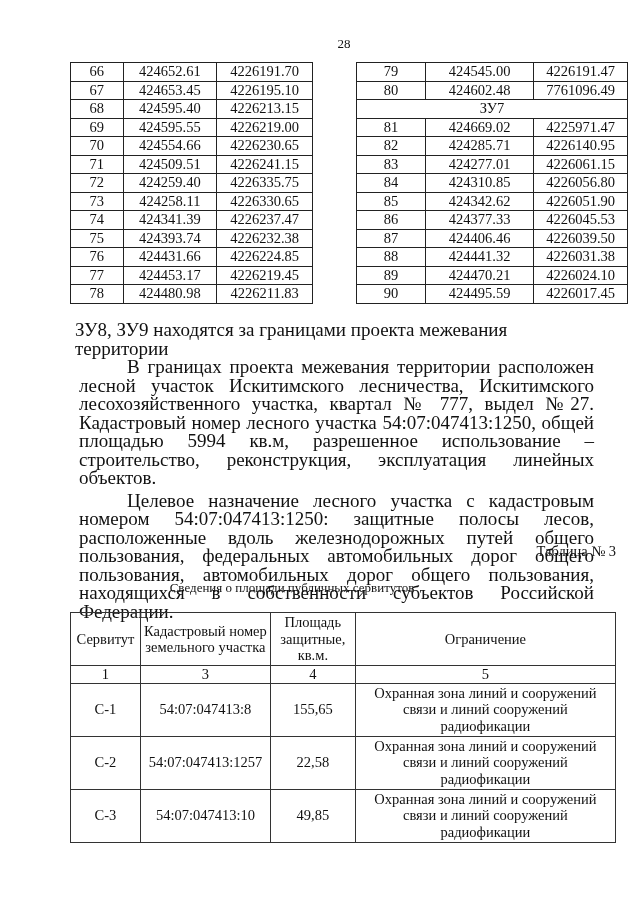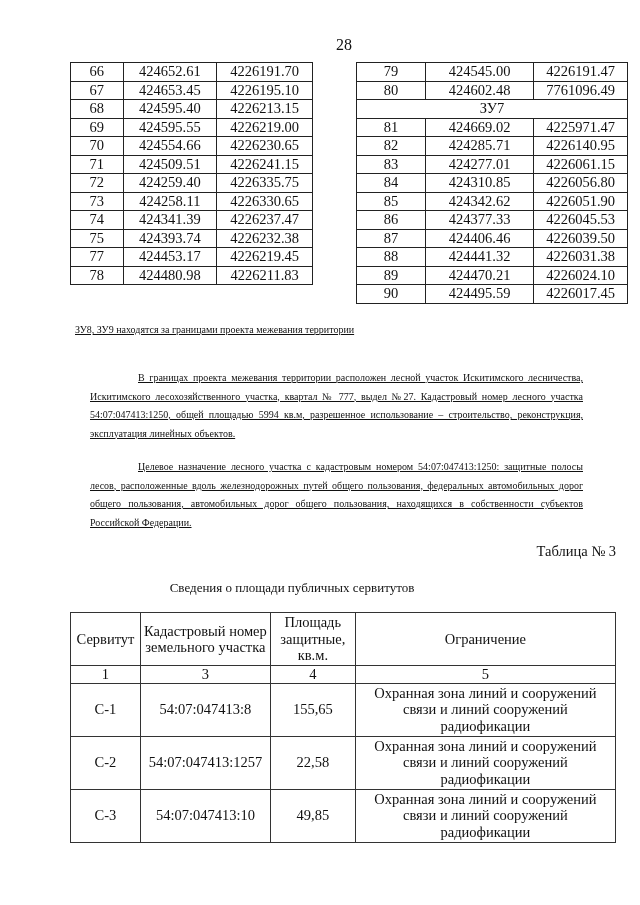--- a/index.html
+++ b/index.html
@@ -3,42 +3,42 @@
 <meta charset="utf-8">
 <style>
   html, body { margin: 0; padding: 0; background: #ffffff; }
   body {
     width: 640px; height: 905px; position: relative; overflow: hidden;
     font-family: "Liberation Serif", "DejaVu Serif", serif;
     color: #111111;
   }
   .page-number {
     position: absolute; left: 334px; top: 36px; width: 20px;
-    font-size: 16px; text-align: center;
+    font-size: 13px; text-align: center;
   }
   table.coords {
     position: absolute; top: 62px;
     border-collapse: collapse;
     font-size: 14.5px; line-height: 17.5px;
   }
   table.coords td {
     border: 1px solid #222;
     text-align: center; padding: 0; height: 17.5px;
   }
   #table-left { left: 70px; width: 243px; border: 1.5px solid #222; }
   #table-right { left: 356px; width: 272px; border: 1.5px solid #222; }
   #table-left col.c1 { width: 60px; } #table-left col.c2 { width: 100px; } #table-left col.c3 { width: 101px; }
   #table-right col.c1 { width: 61px; } #table-right col.c2 { width: 96px; } #table-right col.c3 { width: 83px; }
 
   .text-block {
     position: absolute; left: 75px; width: 523px;
-    font-size: 10px; line-height: 18.5px; text-decoration: underline;
+    font-size: 19px; line-height: 18.5px;
   }
   .note { top: 321px; }
-  .para { text-align: justify; text-indent: 48px; margin: 15px; }
+  .para { text-align: justify; text-indent: 48px; margin: 4px; }
   .para-wrap { top: 354px; }
   .table-caption {
     position: absolute; right: 24px; top: 543px;
     font-size: 14.5px;
   }
   .table-title {
     position: absolute; left: 0; width: 584px; top: 580px; text-align: center;
     font-size: 13px;
   }
   table.servitudes {
@@ -109,20 +109,25 @@
       </tr>
       <tr>
         <td>74</td>
         <td>424341.39</td>
         <td>4226237.47</td>
       </tr>
       <tr>
         <td>75</td>
         <td>424393.74</td>
         <td>4226232.38</td>
+      </tr>
+      <tr>
+        <td>76</td>
+        <td>424431.66</td>
+        <td>4226224.85</td>
       </tr>
       <tr>
         <td>77</td>
         <td>424453.17</td>
         <td>4226219.45</td>
       </tr>
       <tr>
         <td>78</td>
         <td>424480.98</td>
         <td>4226211.83</td>

